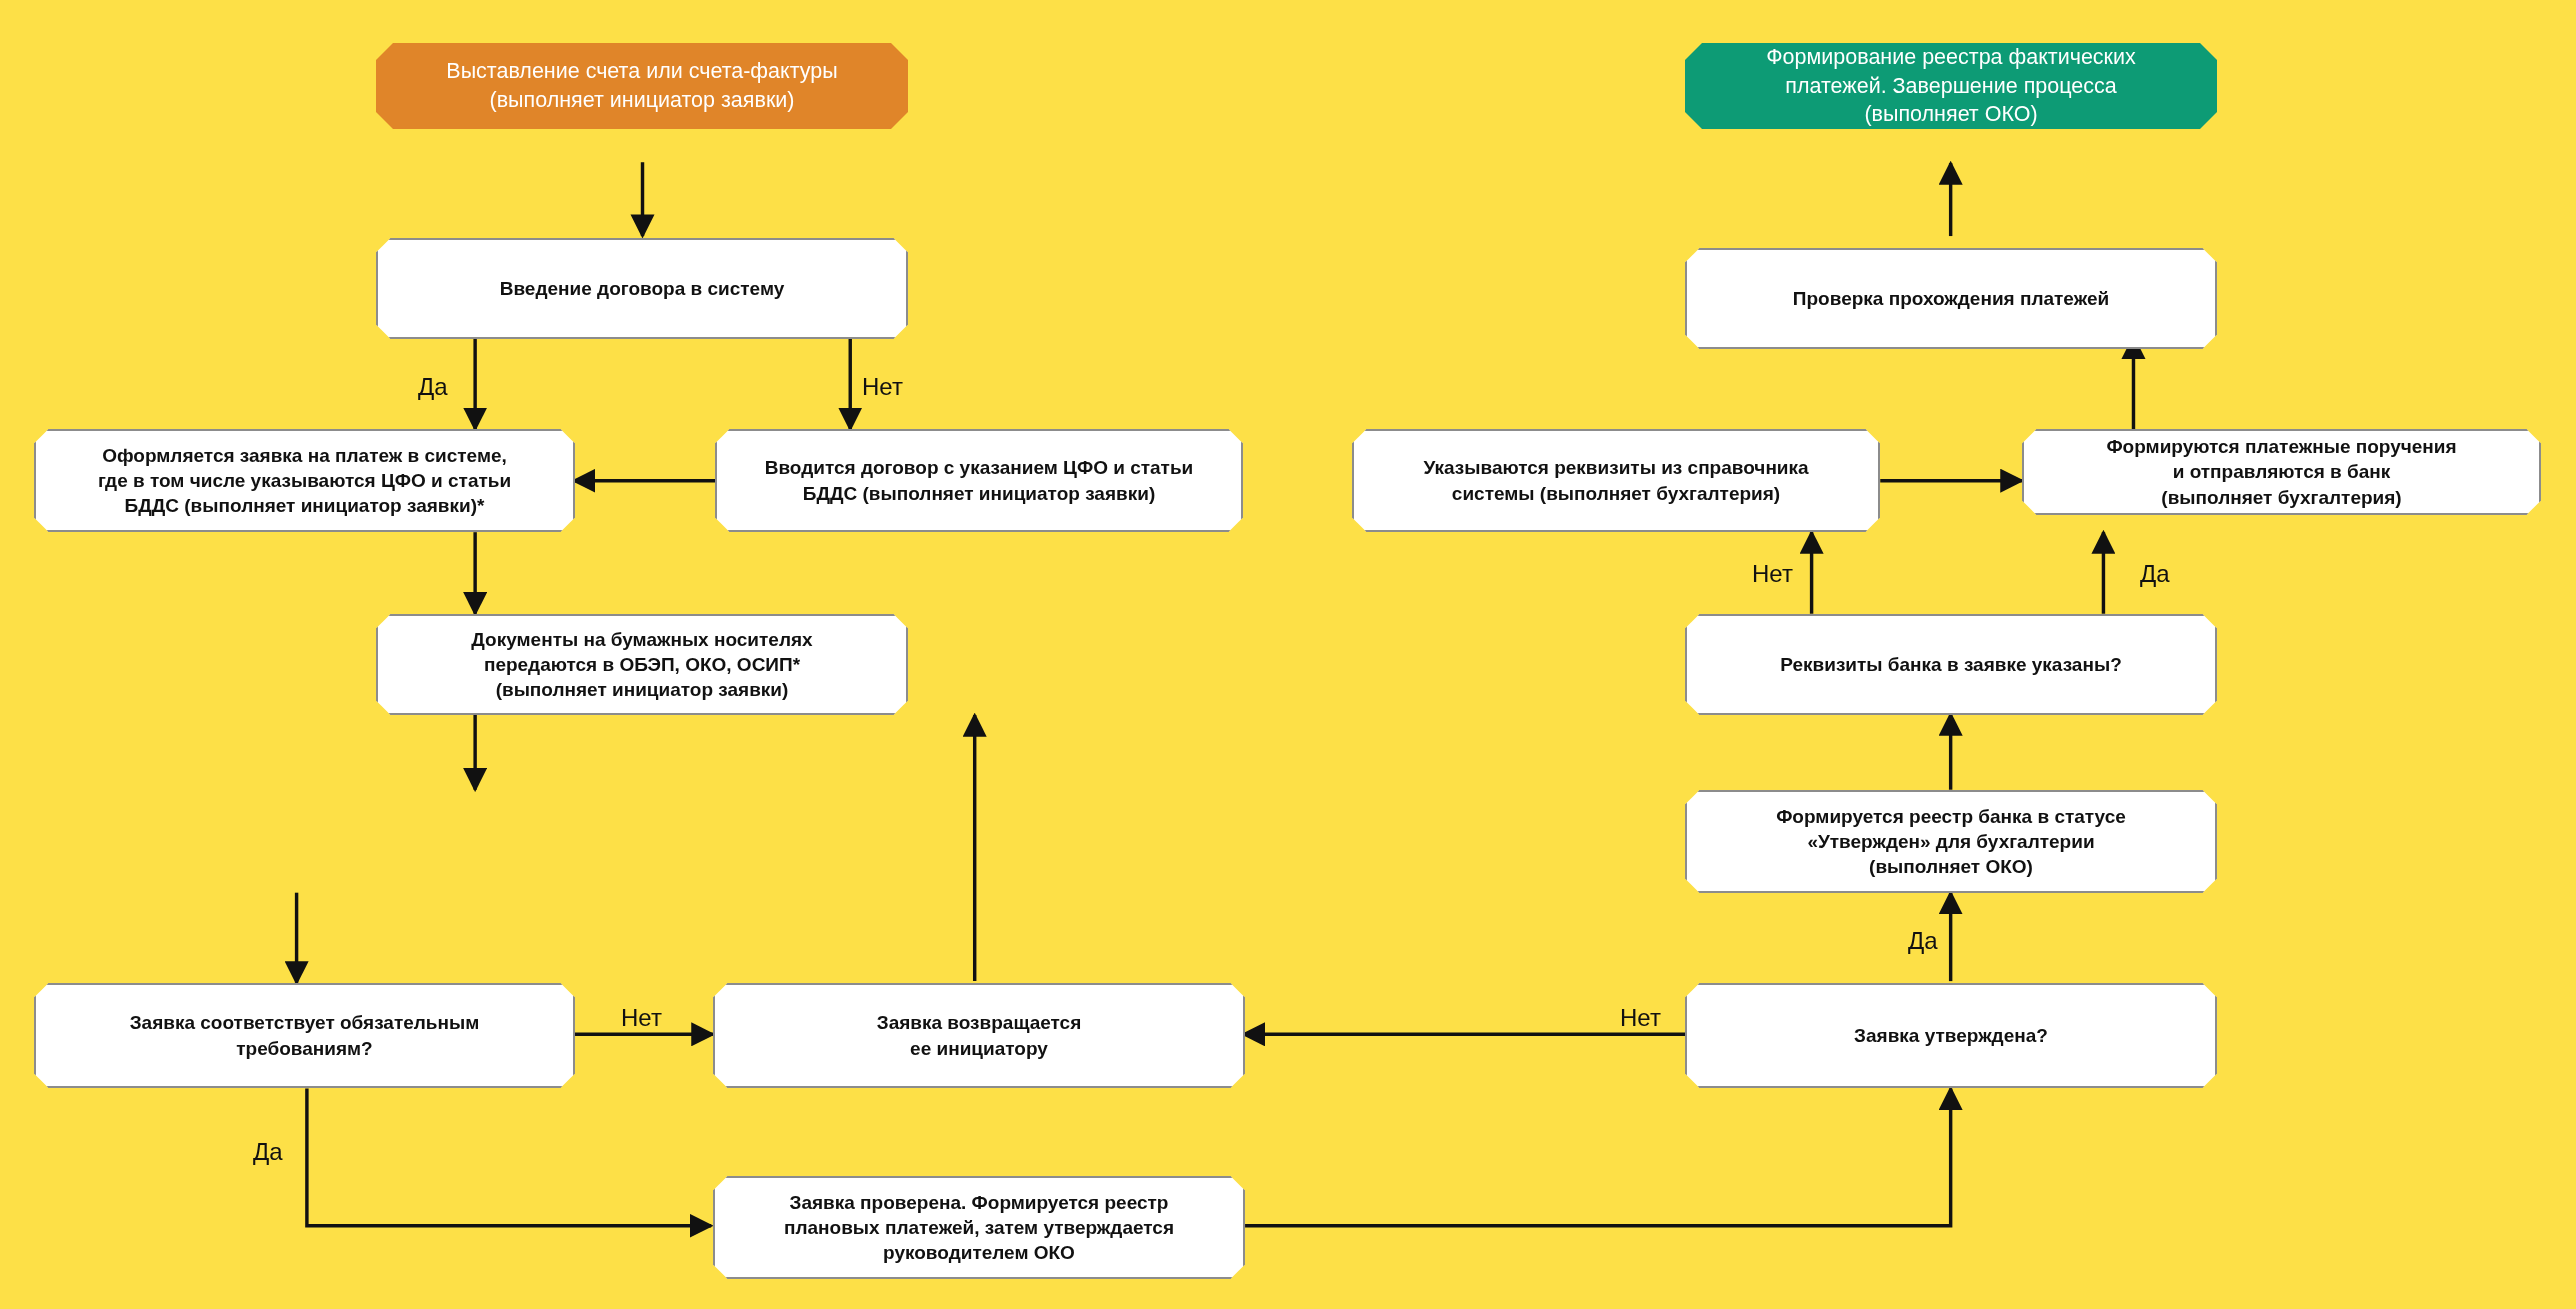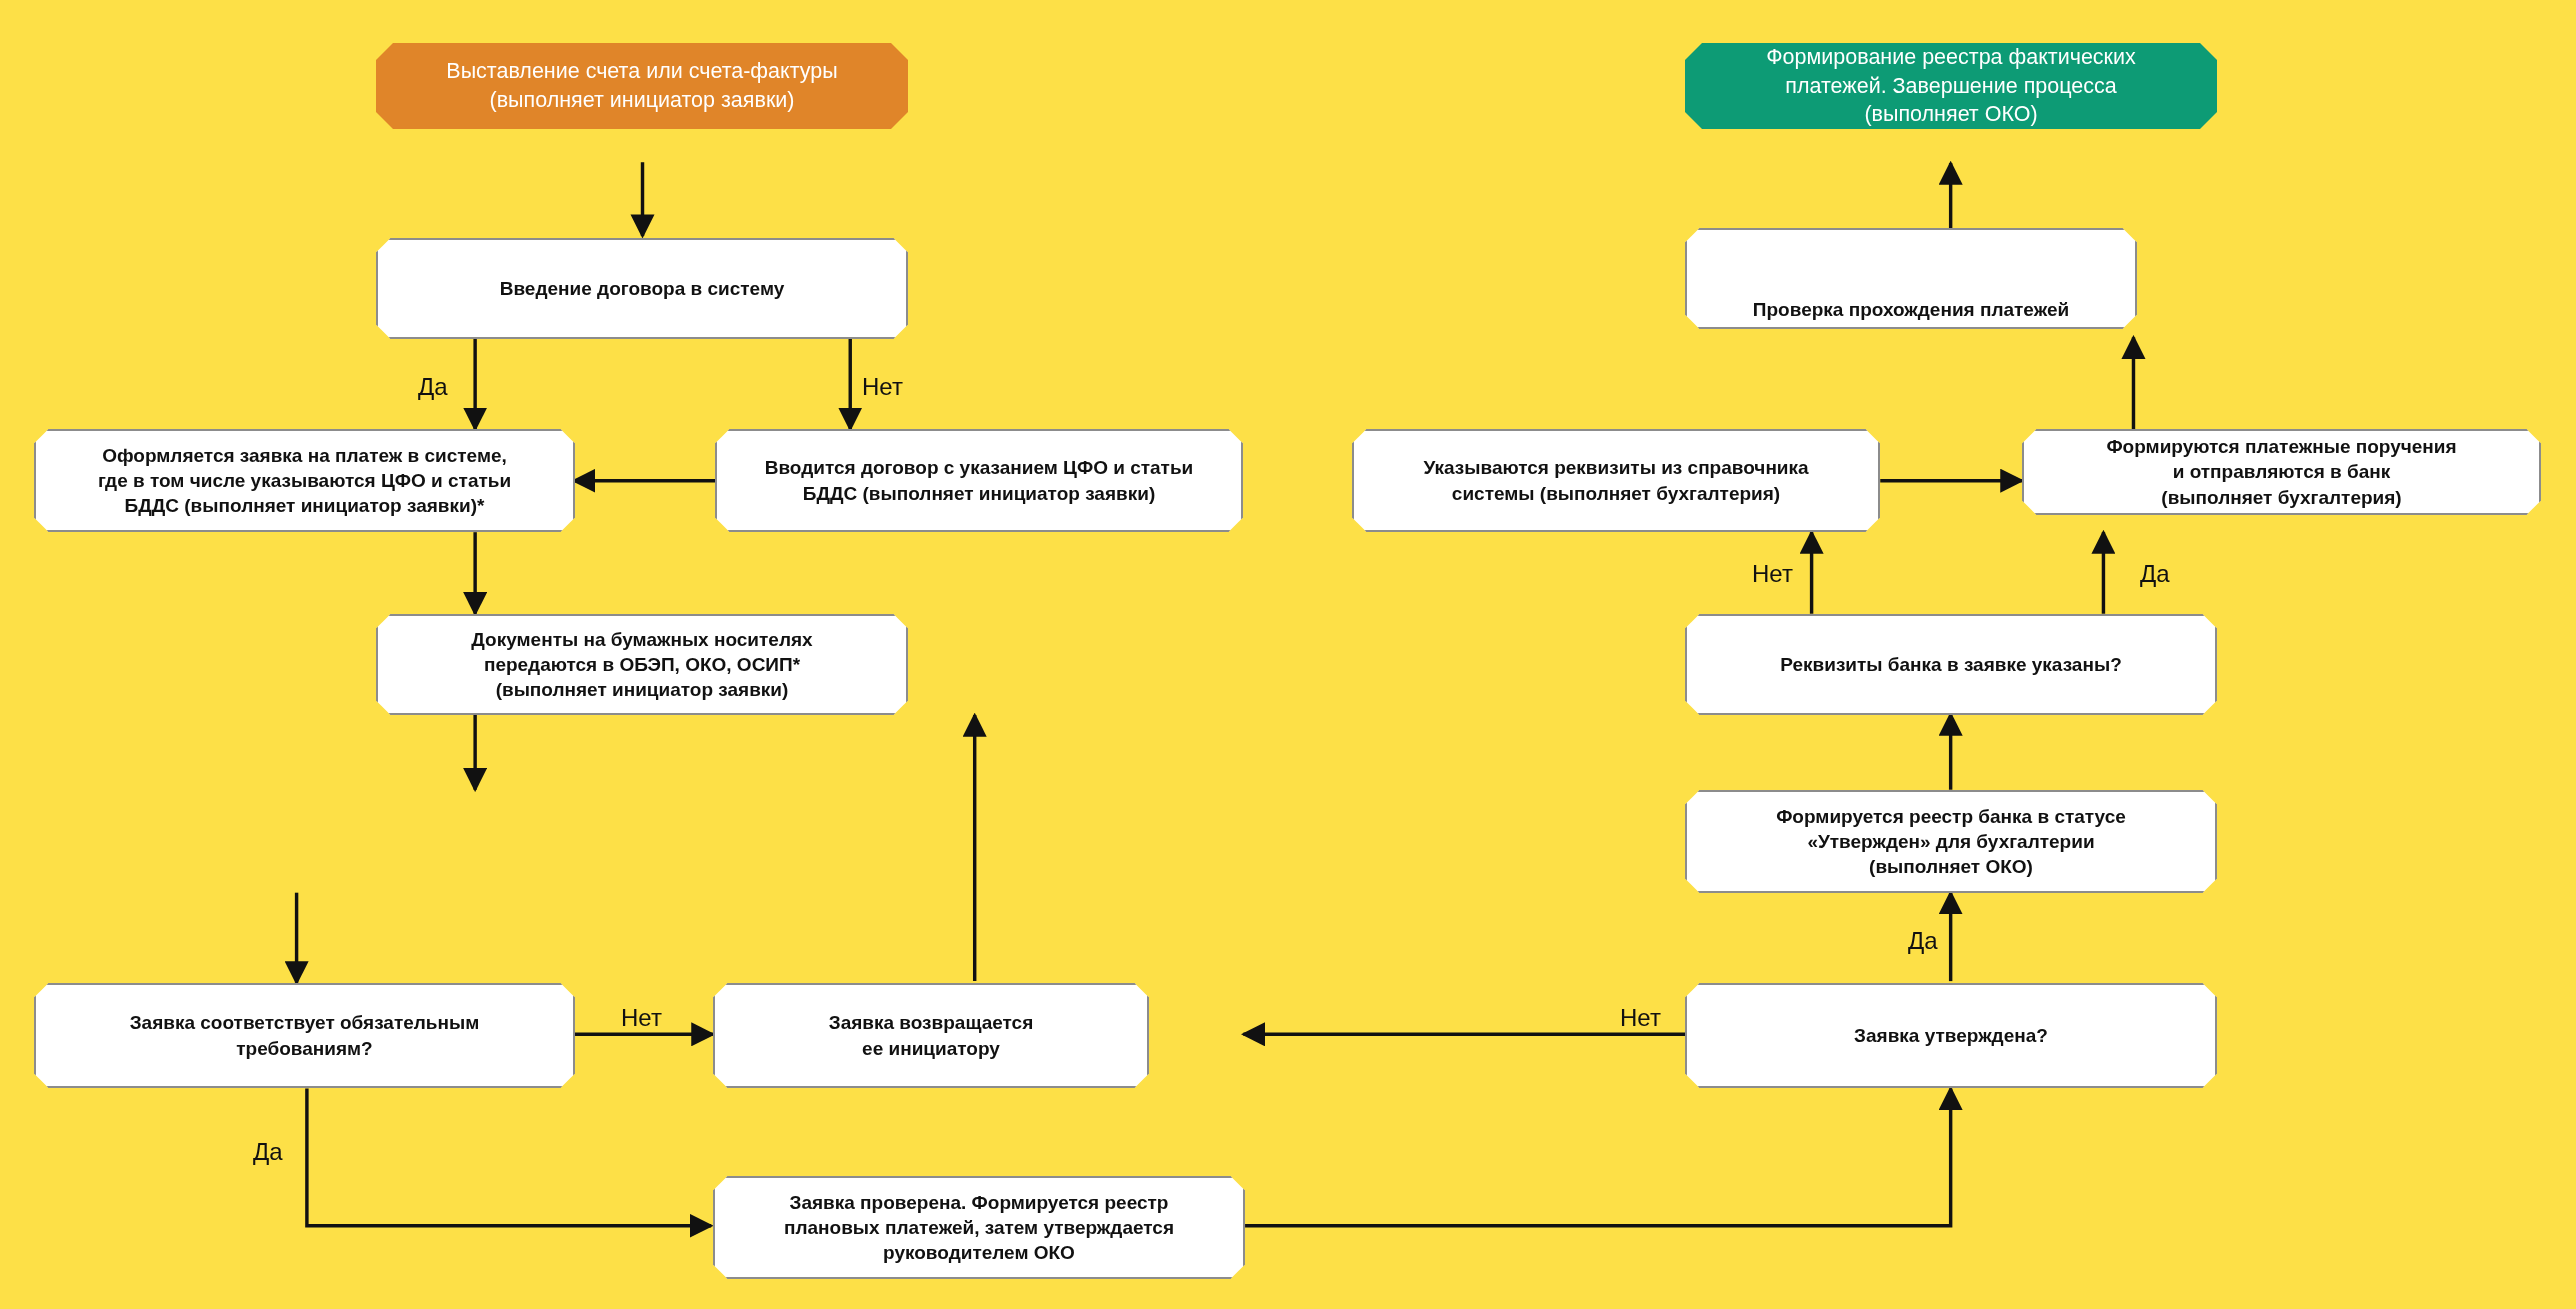--- a/index.html
+++ b/index.html
@@ -129,38 +129,38 @@
 передаются в ОБЭП, ОКО, ОСИП*
 (выполняет инициатор заявки)</span>
   </div>
 
 
   <div class="node proc" style="left:34px;top:983px;width:541px;height:105px;">
     <span class="nodetext">Заявка соответствует обязательным
 требованиям?</span>
   </div>
 
-  <div class="node proc" style="left:713px;top:983px;width:436px;height:105px;">
+  <div class="node proc" style="left:713px;top:983px;width:532px;height:105px;">
     <span class="nodetext">Заявка возвращается
 ее инициатору</span>
   </div>
 
   <div class="node proc" style="left:713px;top:1176px;width:532px;height:103px;">
     <span class="nodetext">Заявка проверена. Формируется реестр
 плановых платежей, затем утверждается
 руководителем ОКО</span>
   </div>
 
   <div class="node term end" style="left:1685px;top:43px;width:532px;height:86px;">
     <span class="nodetext">Формирование реестра фактических
 платежей. Завершение процесса
 (выполняет ОКО)</span>
   </div>
 
-  <div class="node proc" style="left:1685px;top:228px;width:452px;height:101px;align-items:flex-end;">
+  <div class="node proc" style="left:1685px;top:248px;width:532px;height:101px;">
     <span class="nodetext">Проверка прохождения платежей</span>
   </div>
 
   <div class="node proc" style="left:1352px;top:429px;width:528px;height:103px;">
     <span class="nodetext">Указываются реквизиты из справочника
 системы (выполняет бухгалтерия)</span>
   </div>
 
   <div class="node proc" style="left:2022px;top:429px;width:519px;height:86px;">
     <span class="nodetext">Формируются платежные поручения

